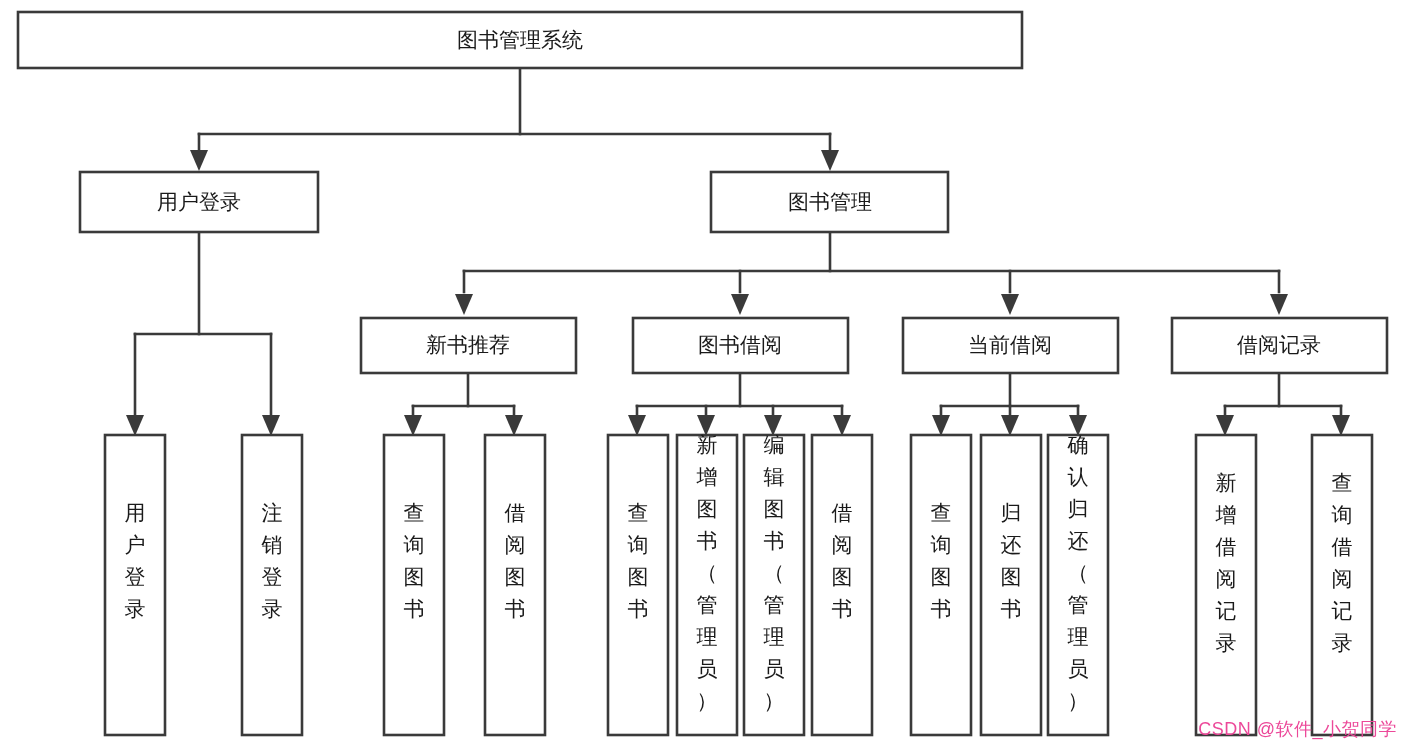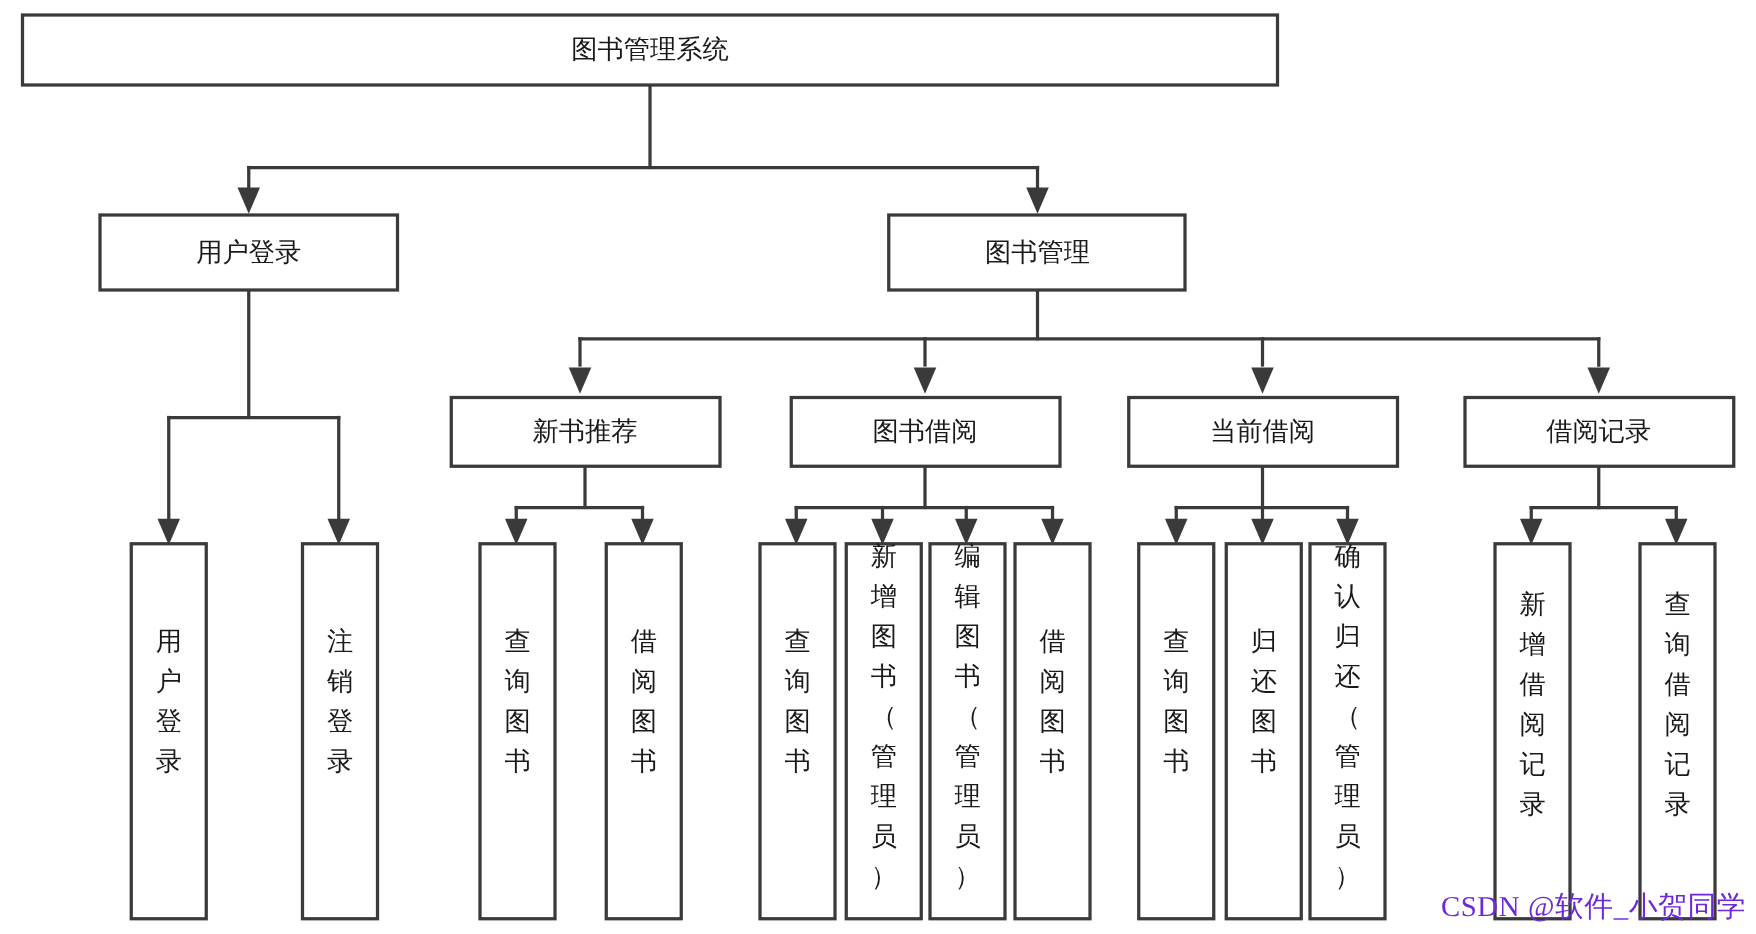--- a/index.html
+++ b/index.html
@@ -52,23 +52,23 @@
   .node-label-v {
     font-family: "DejaVu Sans", "Liberation Sans", sans-serif;
     font-size: 21px;
     fill: #1a1a1a;
     text-anchor: middle;
   }
   .watermark {
     position: absolute;
     right: 8px;
     bottom: 6px;
-    font-family: Liberation Serif, serif;
-    font-size: 23px;
-    color: #6d28d9;
+    font-family: Liberation Sans, sans-serif;
+    font-size: 18px;
+    color: #ec4899;
     letter-spacing: 0.5px;
     white-space: nowrap;
     pointer-events: none;
   }
 </style>
 </head>
 <body>
 
 <div id="diagram-root">
 

